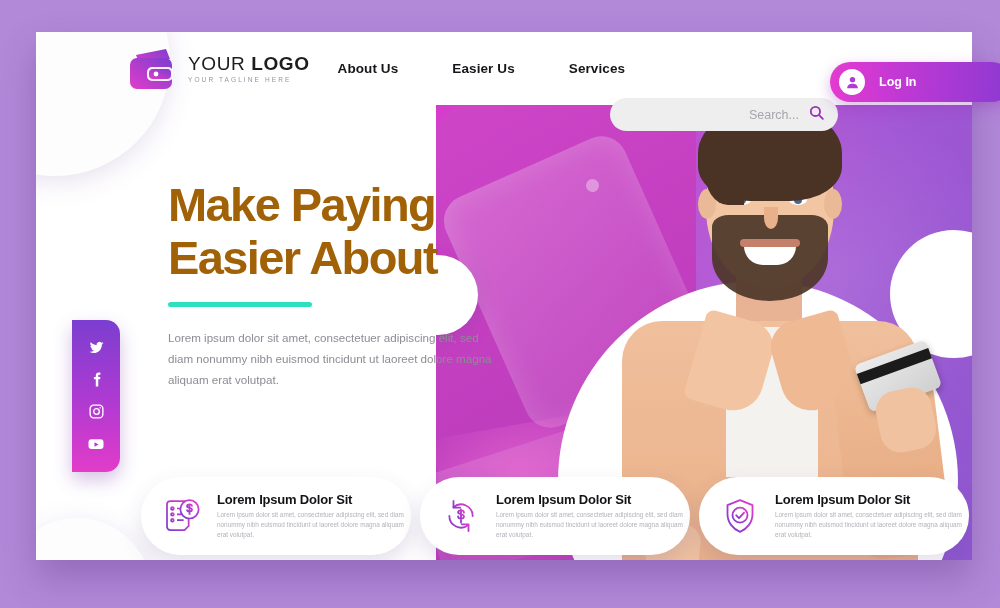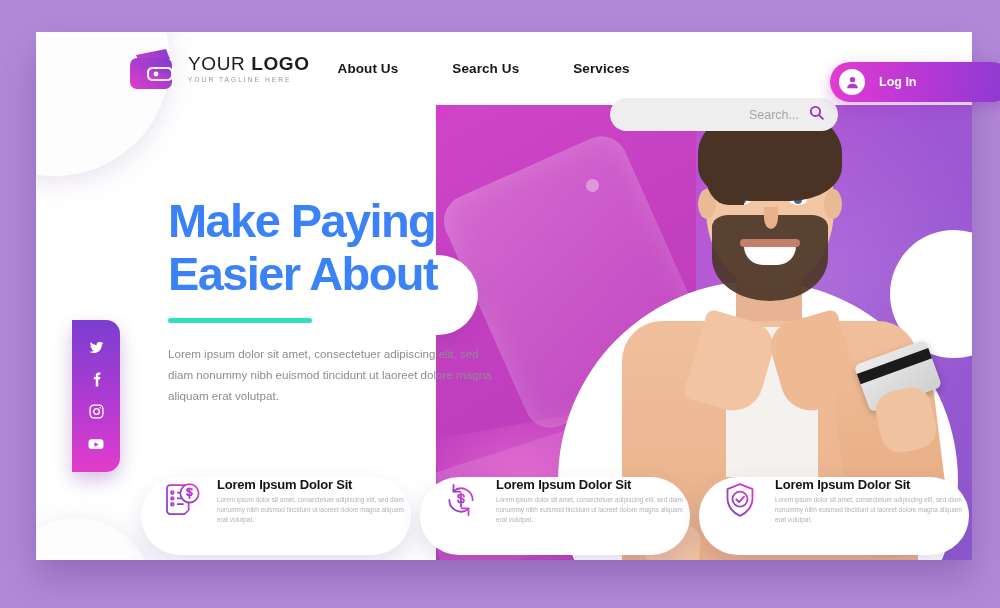--- a/index.html
+++ b/index.html
@@ -199,22 +199,22 @@
     width:26px; height:26px; border-radius:50%; background:#fff;
     display:flex; align-items:center; justify-content:center; margin-right:14px;
   }
   .login-label { color:#fff; font-size:12.5px; font-weight:700; }
 
   
   .copy { position:absolute; left:132px; top:136px; width:350px; z-index:30; }
   .eyebrow { font-size:21px; color:#17171b; font-weight:400; letter-spacing:-.2px; }
   .eyebrow .hl { color:#2fe0c0; }
   .headline {
-    margin-top:26px; font-size:47px; line-height:53px; font-weight:700;
-    color:#3b82f6; letter-spacing:-1.6px;
+    margin-top:10px; font-size:47px; line-height:53px; font-weight:700;
+    color:#a16207; letter-spacing:-1.6px;
   }
   .rule { margin-top:18px; width:144px; height:5px; background:#2fe0c0; border-radius:3px; }
   .body-copy {
     margin-top:20px; font-size:11.6px; line-height:21px; color:#8c8c94; width:330px;
   }
 
   
   .social {
     position:absolute; left:36px; top:288px; width:48px; height:152px;
     background:linear-gradient(180deg,#7b3ed0 0%,#b13ad2 55%,#e23cc9 100%);
@@ -222,21 +222,21 @@
     display:flex; flex-direction:column; align-items:center;
     justify-content:space-around; padding:12px 0; z-index:50;
     box-shadow:0 8px 18px rgba(120,50,170,.30);
   }
   .social span { display:flex; align-items:center; justify-content:center; color:#fff; }
 
   
   .features { position:absolute; left:105px; top:445px; display:flex; gap:9px; z-index:35; }
   .feature {
     width:270px; height:78px; background:#fff; border-radius:39px;
-    display:flex; align-items:flex-start; padding:0 18px;
+    display:flex; align-items:center; padding:0 18px;
     box-shadow:0 10px 22px rgba(90,60,130,.16);
   }
   .f-icon { width:46px; height:46px; flex:0 0 46px; margin-right:12px;
             display:flex; align-items:center; justify-content:center; }
   .f-title { font-size:13px; font-weight:700; color:#141418; letter-spacing:-.2px; }
   .f-body { font-size:6.4px; line-height:10px; color:#b2b2bb; margin-top:3px; width:190px; }
 </style>
 </head>
 <body>
 
@@ -309,21 +309,21 @@
           <div class="logo-text">
             <div class="logo-title">
               <span>YOUR </span><b>LOGO</b>
             </div>
             <div class="logo-tag">YOUR TAGLINE HERE</div>
           </div>
         </div>
 
         <nav class="nav">
           <a href="#">About Us</a>
-          <a href="#">Search Us</a>
+          <a href="#">Easier Us</a>
           <a href="#">Services</a>
         </nav>
       </div>
 
       <div class="search">
         <span class="search-ph">Search...</span>
         <span>
           <svg width="17" height="17" viewBox="0 0 24 24" fill="none" stroke="#a32bc4" stroke-width="2.6" stroke-linecap="round">
             <circle cx="10.5" cy="10.5" r="6.5"></circle>
               <path d="M15.6 15.6 21 21"></path>

